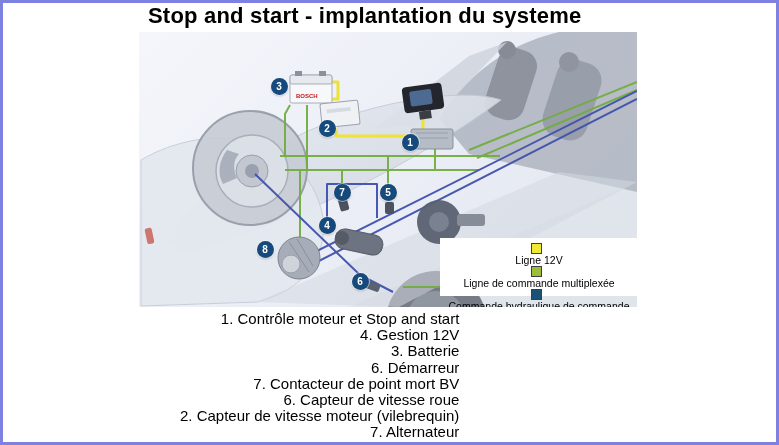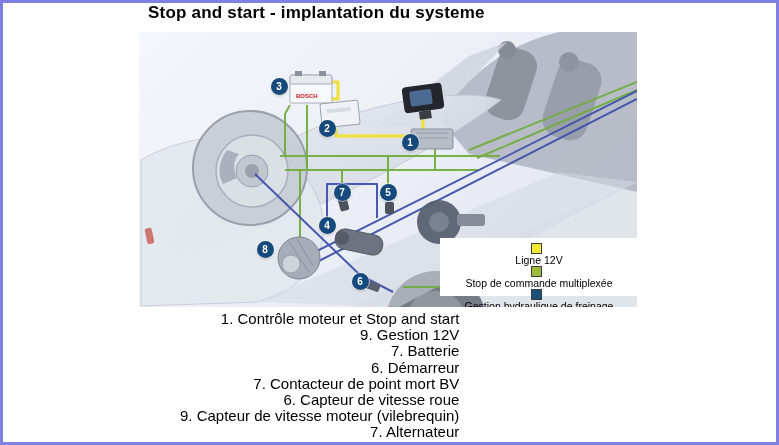--- a/index.html
+++ b/index.html
@@ -7,21 +7,21 @@
     position:relative;
     width:779px;height:445px;
     box-sizing:border-box;
     border:3px solid #7d81e0;
     background:#ffffff;
     font-family:"Liberation Sans", sans-serif;
     overflow:hidden;
   }
   .title{
     position:absolute;left:145px;top:0px;margin:0;
-    font-size:17px;font-weight:bold;color:#000;
+    font-size:22px;font-weight:bold;color:#000;
     letter-spacing:0.2px;white-space:nowrap;
   }
   .diagram{
     position:absolute;left:136px;top:29px;width:498px;height:275px;
     background:linear-gradient(135deg,#f4f6fb 0%,#eceff6 45%,#e1e5ee 100%);
     overflow:hidden;
   }
   .diagram svg{position:absolute;left:0;top:0;}
   .legend{
     position:absolute;left:301px;top:206px;right:0;bottom:11px;
@@ -165,44 +165,44 @@
       </g>
     </svg>
 
     <div class="legend" id="legend">
         <div class="legend-row">
           <span class="legend-swatch" style="background: rgb(240, 232, 50);"></span>
           <span class="legend-label">Ligne 12V</span>
         </div>
         <div class="legend-row">
           <span class="legend-swatch" style="background: rgb(157, 188, 58);"></span>
-          <span class="legend-label">Stop de commande multiplexée</span>
+          <span class="legend-label">Ligne de commande multiplexée</span>
         </div>
         <div class="legend-row">
           <span class="legend-swatch" style="background: rgb(26, 82, 118);"></span>
-          <span class="legend-label">Gestion hydraulique de freinage</span>
+          <span class="legend-label">Commande hydraulique de commande</span>
         </div>
       </div>
 
     <div class="markers" id="markers">
         <div class="marker" style="left: 262.5px; top: 101.5px; background: rgb(22, 74, 124);">1</div>
         <div class="marker" style="left: 179.5px; top: 87.5px; background: rgb(22, 74, 124);">2</div>
         <div class="marker" style="left: 131.5px; top: 45.5px; background: rgb(22, 74, 124);">3</div>
         <div class="marker" style="left: 179.5px; top: 184.5px; background: rgb(22, 74, 124);">4</div>
         <div class="marker" style="left: 240.5px; top: 151.5px; background: rgb(22, 74, 124);">5</div>
         <div class="marker" style="left: 212.5px; top: 240.5px; background: rgb(22, 74, 124);">6</div>
         <div class="marker" style="left: 194.5px; top: 151.5px; background: rgb(22, 74, 124);">7</div>
         <div class="marker" style="left: 117.5px; top: 208.5px; background: rgb(22, 74, 124);">8</div>
       </div>
   </div>
 
   <ol class="parts" id="parts-list">
       <li class="part-item">1. Contrôle moteur et Stop and start</li>
-      <li class="part-item">9. Gestion 12V</li>
-      <li class="part-item">7. Batterie</li>
+      <li class="part-item">4. Gestion 12V</li>
+      <li class="part-item">3. Batterie</li>
       <li class="part-item">6. Démarreur</li>
       <li class="part-item">7. Contacteur de point mort BV</li>
       <li class="part-item">6. Capteur de vitesse roue</li>
-      <li class="part-item">9. Capteur de vitesse moteur (vilebrequin)</li>
+      <li class="part-item">2. Capteur de vitesse moteur (vilebrequin)</li>
       <li class="part-item">7. Alternateur</li>
     </ol>
 
 </div>
 
 </body></html>

